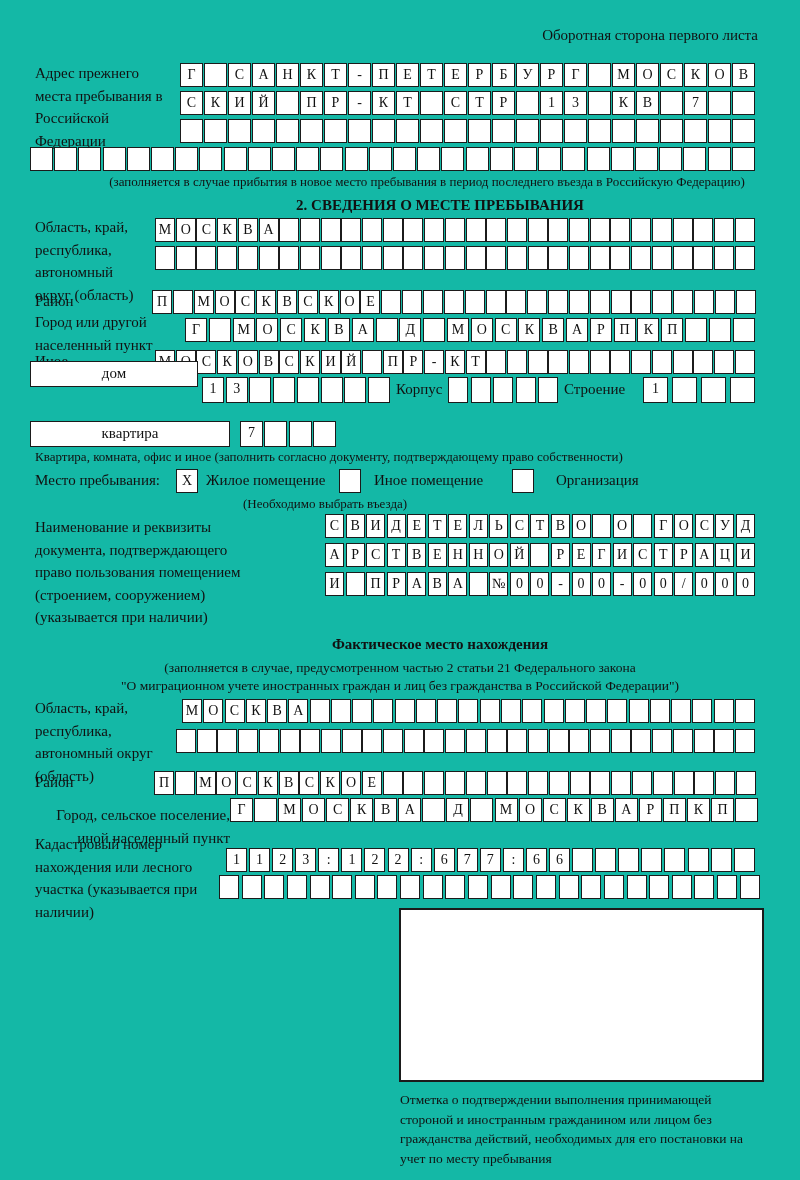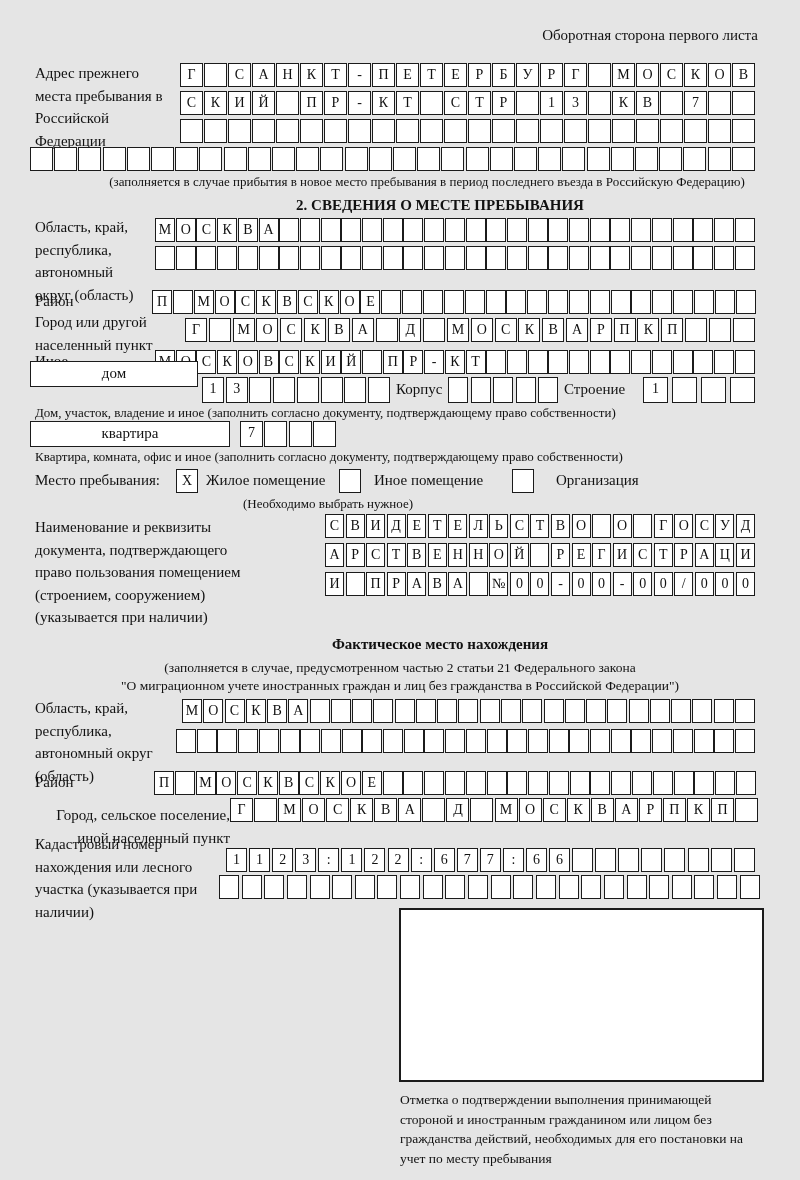--- a/index.html
+++ b/index.html
@@ -1,16 +1,16 @@
 <!DOCTYPE html>
 <html><head>
 <meta charset="utf-8">
 <style>
   html,body{margin:0;padding:0;background:#fff;}
-  .page{position:relative;width:800px;height:1180px;background:#e5e5e5;color:#111;
+  .page{position:relative;width:800px;height:1180px;background:#14b8a6;color:#111;
         font-family:"Liberation Serif","DejaVu Serif",serif;overflow:hidden;}
   .lbl{position:absolute;font-size:15px;line-height:1.5;color:#111;}
   .note{position:absolute;font-size:13px;color:#111;}
   .center{left:0;width:800px;text-align:center;}
   .bold{font-weight:bold;padding-left:40px;}
   .cells{position:absolute;display:flex;justify-content:space-between;}
   .cells span{box-sizing:border-box;flex:0 0 auto;width:var(--cw,20px);height:var(--ch,24px);
         border:1.5px solid #1b1b1b;font-size:14px;line-height:21px;text-align:center;background:#fff;}
   .widebox{position:absolute;box-sizing:border-box;border:1.5px solid #1b1b1b;height:26px;
         text-align:center;font-size:15px;line-height:23px;background:#fff;}
@@ -318,39 +318,38 @@
       <span></span>
       <span></span>
     </div>
   <div class="lbl" style="left:564px;top:378px;">Строение</div>
   <div class="cells" style="left:643px;top:377px;width:112px;--cw:25px;--ch:26px;">
       <span>1</span>
       <span></span>
       <span></span>
       <span></span>
     </div>
-  <div class="note" style="left:35px;top:405px;">Дом, участок, владение и иное (заполнить согласно документу, подтверждающему право собственности)</div>
 
   <div class="widebox" style="left:30px;top:421px;width:200px;">квартира</div>
   <div class="cells" style="left:240px;top:421px;width:96px;--cw:23px;--ch:26px;">
       <span>7</span>
       <span></span>
       <span></span>
       <span></span>
     </div>
   <div class="note" style="left:35px;top:449px;">Квартира, комната, офис и иное (заполнить согласно документу, подтверждающему право собственности)</div>
 
   <div class="lbl" style="left:35px;top:469px;">Место пребывания:</div>
   <div class="chk" style="left:176px;top:469px;">X</div>
   <div class="lbl" style="left:206px;top:469px;">Жилое помещение</div>
   <div class="chk" style="left:339px;top:469px;"></div>
   <div class="lbl" style="left:374px;top:469px;">Иное помещение</div>
   <div class="chk" style="left:512px;top:469px;"></div>
   <div class="lbl" style="left:556px;top:469px;">Организация</div>
-  <div class="note" style="left:243px;top:496px;">(Необходимо выбрать нужное)</div>
+  <div class="note" style="left:243px;top:496px;">(Необходимо выбрать въезда)</div>
 
   <div class="lbl" style="left:35px;top:516px;width:215px;">Наименование и реквизиты документа, подтверждающего право пользования помещением (строением, сооружением) (указывается при наличии)</div>
   <div class="cells" style="left:325px;top:514px;width:430px;--cw:19px;">
       <span>С</span>
       <span>В</span>
       <span>И</span>
       <span>Д</span>
       <span>Е</span>
       <span>Т</span>
       <span>Е</span>

